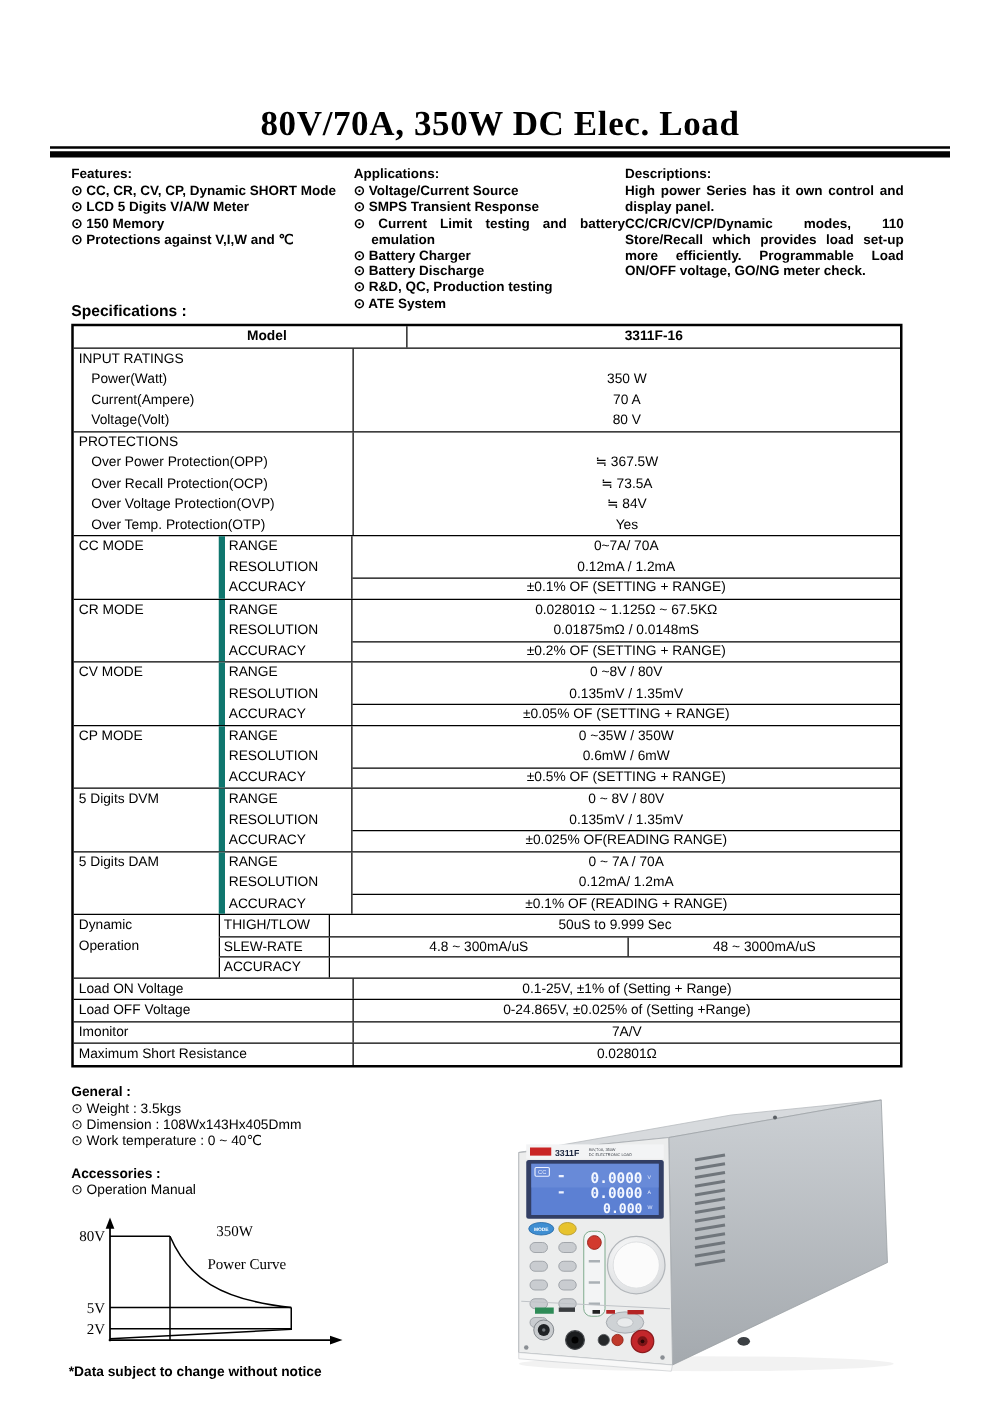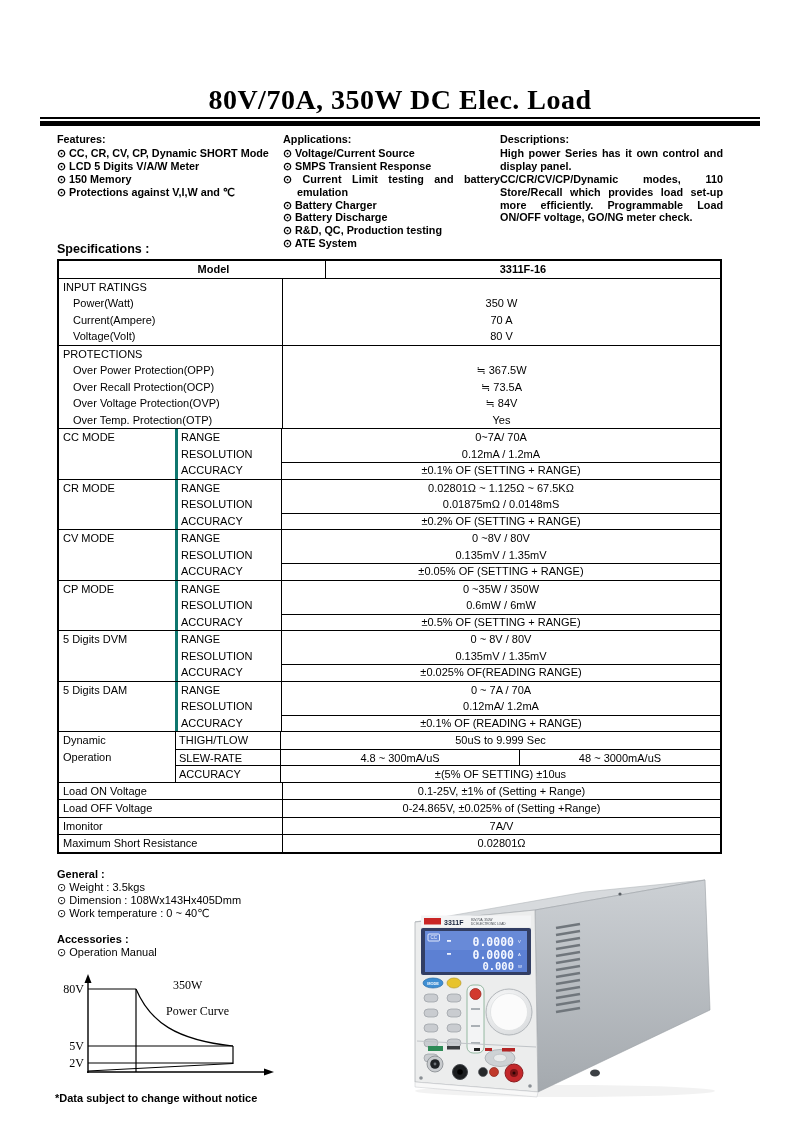--- a/index.html
+++ b/index.html
@@ -32,34 +32,34 @@
 
   
   .spec-heading { position:absolute; left:57px; top:242px; font-size:12.5px; font-weight:bold; }
   .spec-table {
     position:absolute; left:57px; top:259px; width:665px;
     border:2px solid #000; font-size:11px; background:#fff;
   }
   .t-row { display:flex; border-top:1px solid #000; }
   .t-row:first-child { border-top:none;margin-left:43px; }
   .c1  { width:116px; }
-  .c2  { width:106px; border-left:3px solid #0f766e; }
+  .c2  { width:106px; border-left:5px solid #0f766e; }
   .c12 { width:223px; }
   .c3  { flex:1; border-left:1px solid #000; }
   .line { height:16.5px; line-height:16.5px; white-space:nowrap; overflow:hidden; }
   .center { text-align:center; }
   .pl4 { padding-left:4px; }
   .pl3 { padding-left:3px; }
   .pl14 { padding-left:14px; }
   .t-bold { font-weight:bold; }
   .acc-line { border-top:1px solid #000; line-height:15.5px; }
   .dyn-right { flex:1; display:flex; flex-direction:column; }
   .dyn-row { display:flex; height:16.5px; line-height:16.5px; }
   .dyn-row + .dyn-row { border-top:1px solid #000; }
-  .dyn-label { width:106px; border-left:1px solid #000; border-right:1px solid #000; }
+  .dyn-label { width:89px; border-left:1px solid #000; border-right:1px solid #000; }
   .dyn-val { flex:1; text-align:center; }
   .dyn-half-l { width:239px; border-right:1px solid #000; text-align:center; }
   .dyn-half-r { flex:1; text-align:center; }
 
   
   .info-block { position:absolute; font-size:11px; line-height:13px; }
   .blk-general { left:57px; top:868px; width:260px; }
   .blk-acc { left:57px; top:933px; width:260px; }
   .info-heading { font-weight:bold; }
 
@@ -251,21 +251,20 @@
         <div class="dyn-label pl3">THIGH/TLOW</div>
         <div class="dyn-val">50uS to 9.999 Sec</div>
       </div>
       <div class="dyn-row">
         <div class="dyn-label pl3">SLEW-RATE</div>
         <div class="dyn-half-l">4.8 ~ 300mA/uS</div>
         <div class="dyn-half-r">48 ~ 3000mA/uS</div>
       </div>
       <div class="dyn-row">
         <div class="dyn-label pl3">ACCURACY</div>
-        <div class="dyn-val">±(5% OF SETTING) ±10us</div>
       </div>
     </div>
   </div>
 
   <div class="t-row">
     <div class="c12 line pl4">Load ON Voltage</div>
     <div class="c3 line center">0.1-25V, ±1% of (Setting + Range)</div>
   </div>
   <div class="t-row">
     <div class="c12 line pl4">Load OFF Voltage</div>

